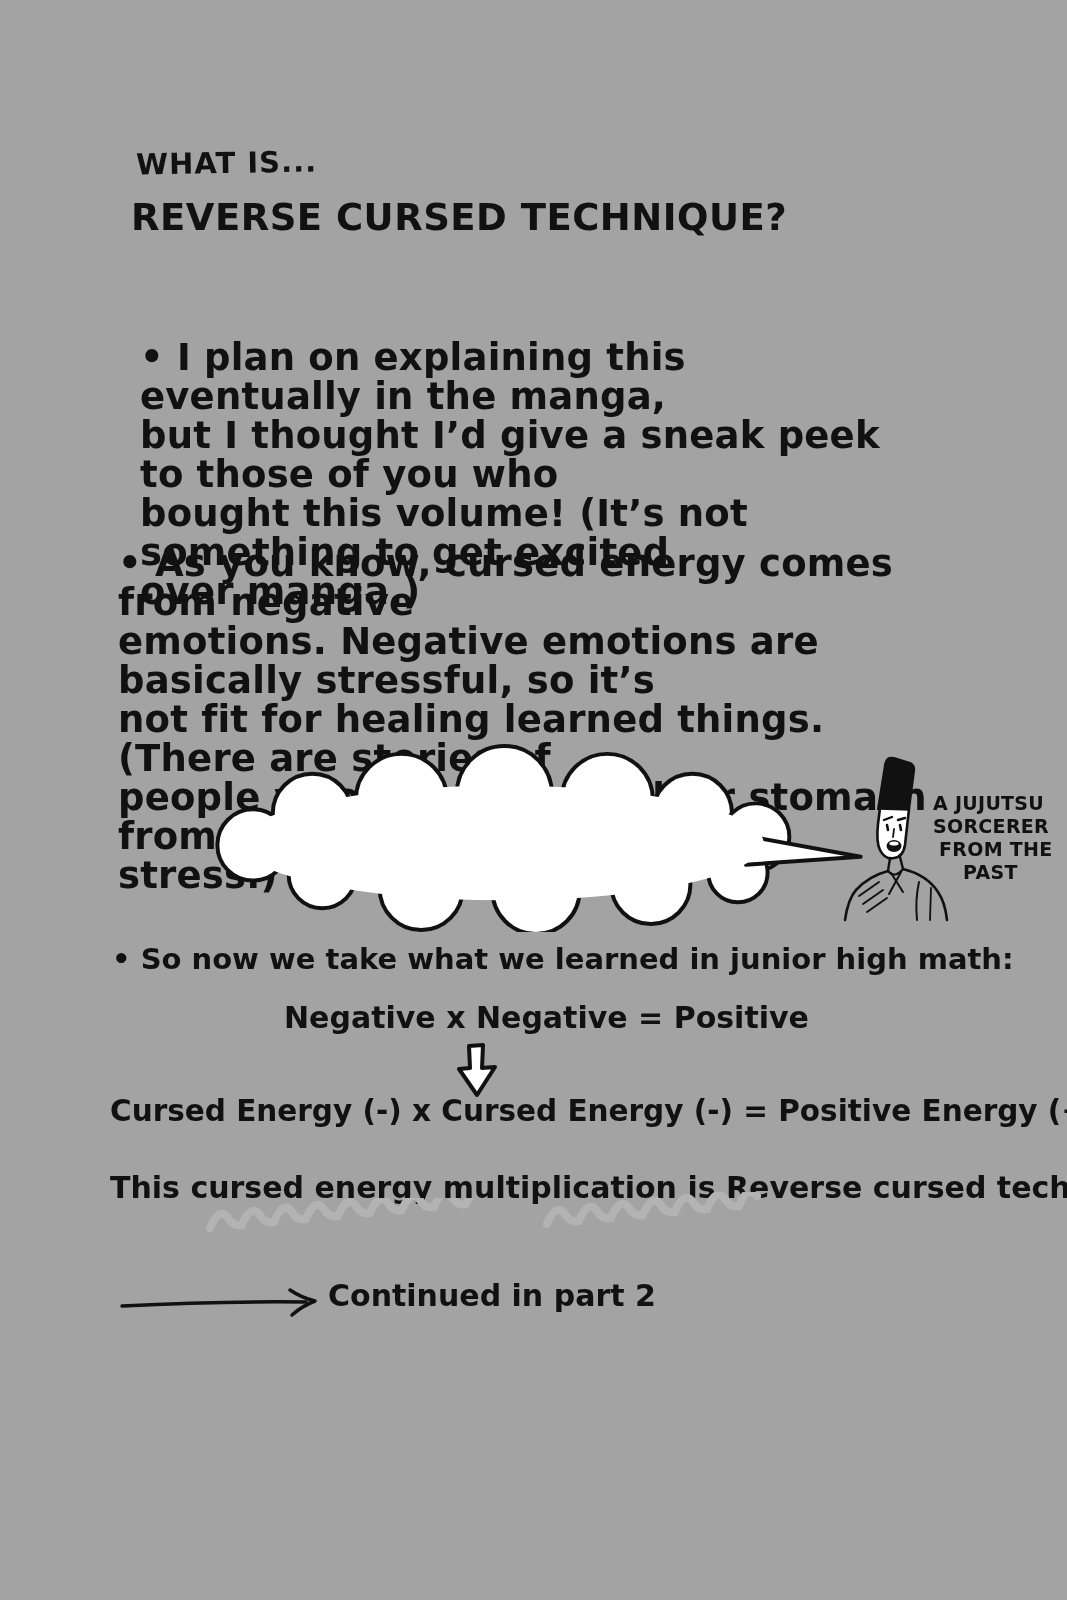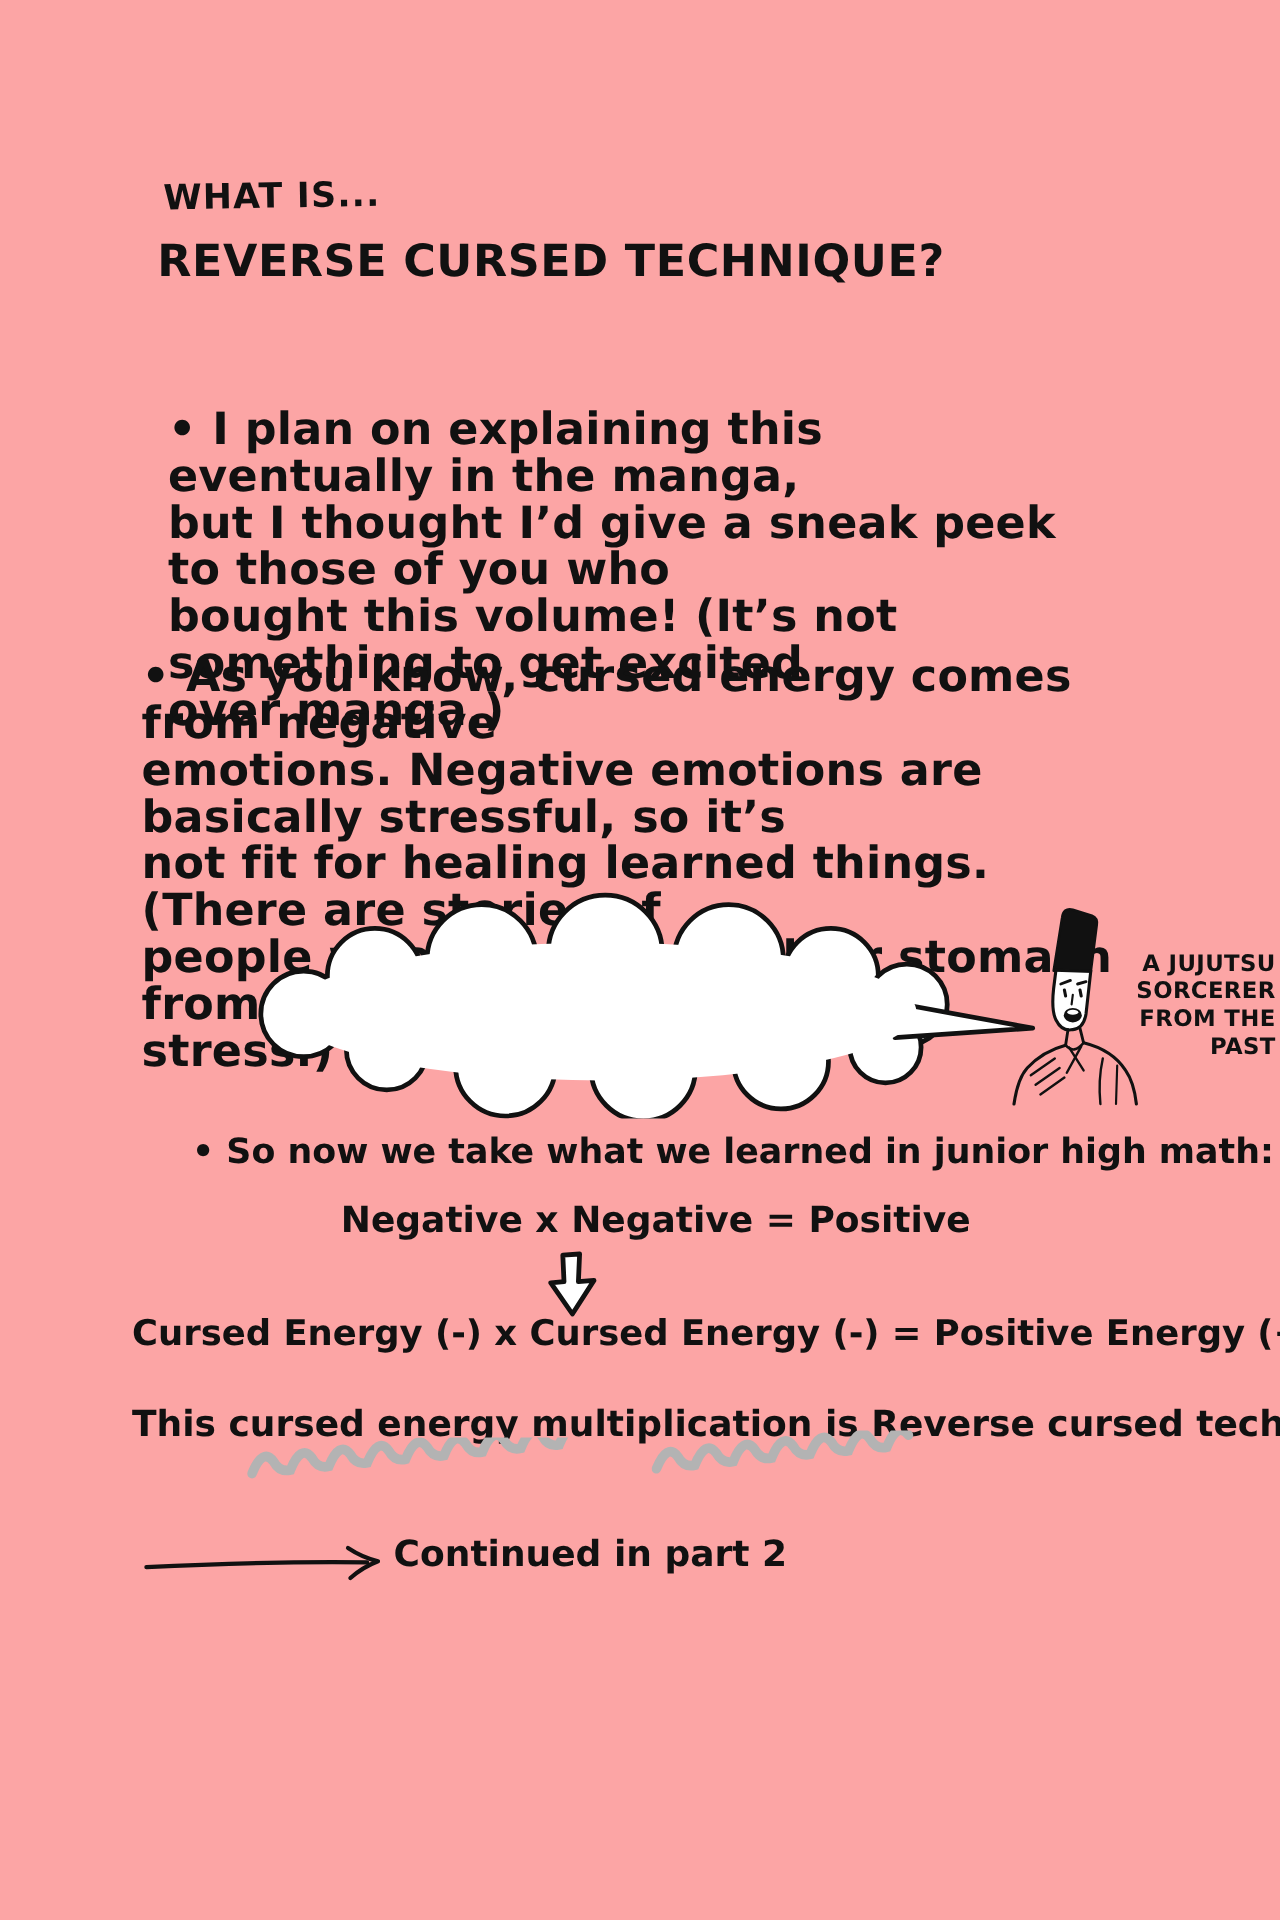--- a/index.html
+++ b/index.html
@@ -4,21 +4,21 @@
 <style>
   * { margin: 0; padding: 0; box-sizing: border-box; }
   html, body { background: #ffffff; }
   body {
     width: 1067px; height: 1600px;
     font-family: "DejaVu Sans", "Liberation Sans", sans-serif;
     color: #111111;
     position: relative;
     overflow: hidden;
   }
-  .page { position: absolute; inset: 0; background: #fca5a5; text-decoration: underline; }
+  .page { position: absolute; inset: 0; background: #a3a3a3; text-decoration: underline; }
 
   .abs { position: absolute; }
 
   .kicker {
     left: 136px; top: 146px;
     font-size: 29px; font-weight: 700; letter-spacing: 1px;
     transform: rotate(-1deg);
   }
   .title {
     left: 131px; top: 196px;
@@ -34,27 +34,27 @@
   .bubble-svg { position: absolute; left: 0; top: 0; }
   .bubble-text {
     position: absolute; left: 55px; top: 35px; width: 520px;
     text-align: center;
     font-size: 27px; font-weight: 700; line-height: 37px; letter-spacing: 0.4px;
   }
 
   .sorcerer { left: 843px; top: 752px; }
   .caption {
     left: 933px; top: 792px; width: 130px;
-    font-size: 19px; font-weight: 700; line-height: 23px; letter-spacing: 0.3px; text-align: right;
+    font-size: 19px; font-weight: 700; line-height: 23px; letter-spacing: 0.3px;
   }
   .caption .cap-line { white-space: nowrap; }
   .caption .cap-line:nth-child(3) { padding-left: 6px; }
   .caption .cap-line:nth-child(4) { padding-left: 30px; }
 
-  .math-intro { left: 112px; top: 942px; font-size: 29px; font-weight: 700; white-space: nowrap; margin-left: 48px; }
+  .math-intro { left: 112px; top: 942px; font-size: 29px; font-weight: 700; white-space: nowrap; }
   .math-rule  { left: 284px; top: 1000px; font-size: 30px; font-weight: 700; white-space: nowrap; }
   .down-arrow { left: 452px; top: 1042px; }
   .equation   { left: 110px; top: 1094px; font-size: 29.5px; font-weight: 700; white-space: nowrap; }
   .conclusion { left: 110px; top: 1170px; font-size: 30px; font-weight: 700; white-space: nowrap; }
 
   .squiggle-1 { left: 206px; top: 1198px; }
   .squiggle-2 { left: 543px; top: 1192px; }
 
   .footer-arrow { left: 120px; top: 1284px; }
   .continued { left: 328px; top: 1278px; font-size: 30px; font-weight: 700; white-space: nowrap; }

